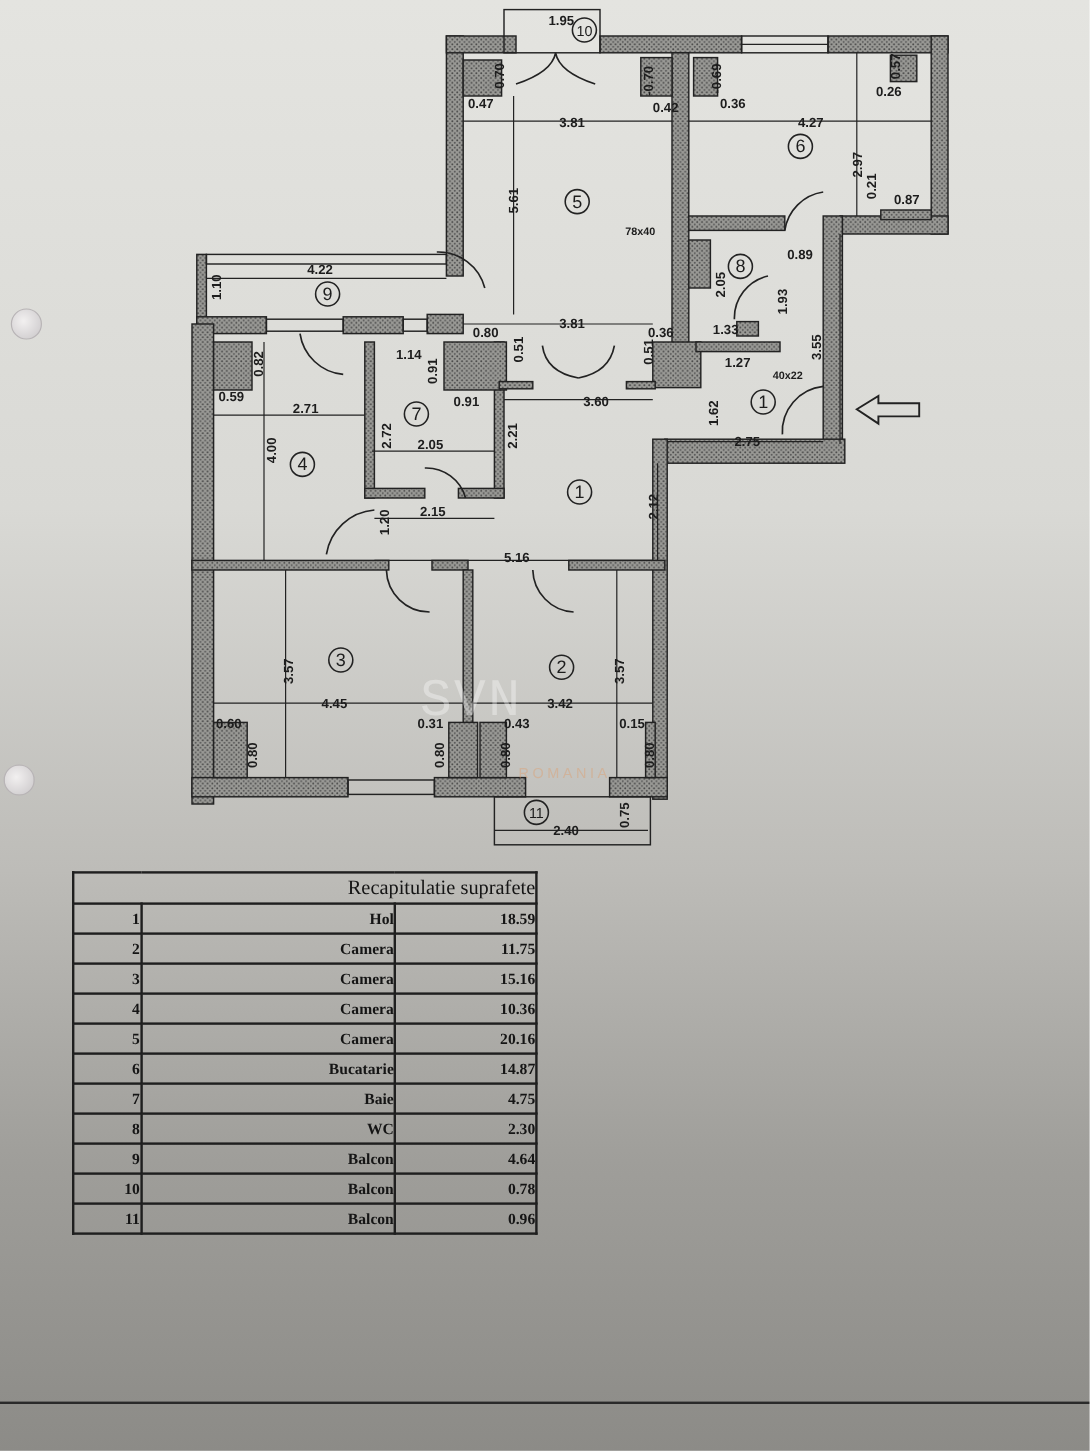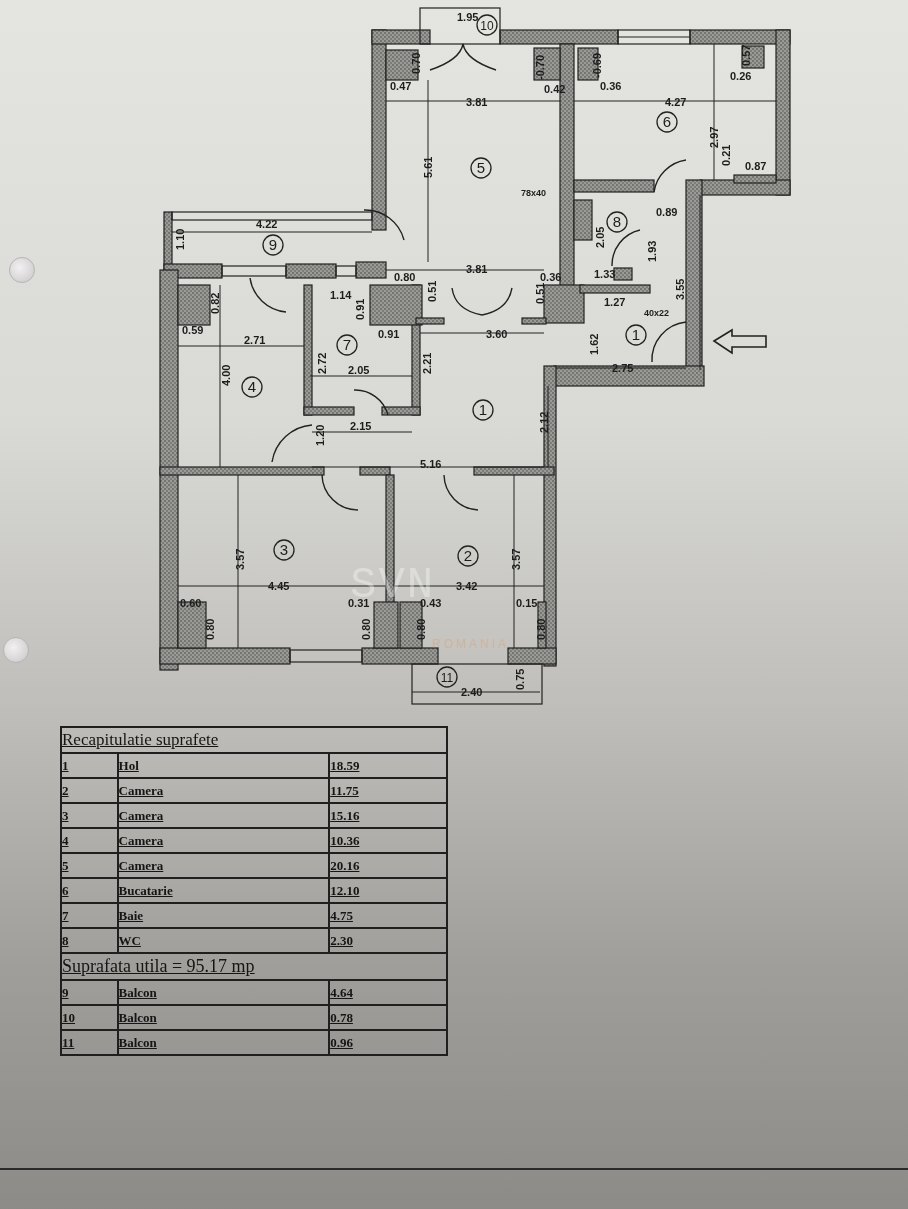--- a/index.html
+++ b/index.html
@@ -7,21 +7,21 @@
     background:linear-gradient(180deg,#e4e4e0 0%,#d9d9d5 35%,#bdbcb8 60%,#9f9e9a 80%,#8c8b87 100%);
     font-family:"Liberation Serif",serif;}
   .paper-line{position:absolute;left:0;top:1168px;width:908px;height:2px;background:#2a2a2a;}
   .punch-hole{position:absolute;width:24px;height:24px;border-radius:50%;
     background:radial-gradient(circle at 40% 40%,#f2f0f0,#c9c6c8);border:1px solid #b8b4b6;}
   svg.plan{position:absolute;left:0;top:0;}
   .dim{font-family:"Liberation Sans",sans-serif;font-size:11px;font-weight:bold;fill:#1d1d1d;}
   .rnum{font-family:"Liberation Sans",sans-serif;font-size:15px;fill:#1d1d1d;}
   .summary{position:absolute;left:60px;top:726px;width:388px;border-collapse:collapse;
     color:#151515;}
-  .summary td{border:2px solid #1f1f1f;text-align:left;padding:0;text-decoration:underline;}
+  .summary td{border:2px solid #1f1f1f;text-align:right;padding:0;}
   .summary .title td{font-size:17px;height:24px;}
   .summary .head td{font-size:17px;line-height:20px;height:56px;}
   .summary .row td{font-size:13px;font-weight:bold;height:23px;}
   .summary .total td{font-size:18px;height:25px;}
   .c1{width:88px;}.c2{width:170px;}.c3{width:120px;}
   .watermark{position:absolute;left:350px;top:560px;font-family:Liberation Mono, monospace;
     color:rgba(255,255,255,0.35);font-size:44px;letter-spacing:2px;}
   .watermark2{position:absolute;left:432px;top:637px;font-family:"Liberation Sans",sans-serif;
     color:rgba(230,150,90,0.35);font-size:12px;letter-spacing:3px;}
 </style>
@@ -286,35 +286,32 @@
         <td>10.36</td>
       </tr>
   <tr class="row">
         <td>5</td>
         <td>Camera</td>
         <td>20.16</td>
       </tr>
   <tr class="row">
         <td>6</td>
         <td>Bucatarie</td>
-        <td>12.10</td>
+        <td>14.87</td>
       </tr>
   <tr class="row">
         <td>7</td>
         <td>Baie</td>
         <td>4.75</td>
       </tr>
   <tr class="row">
         <td>8</td>
         <td>WC</td>
         <td>2.30</td>
       </tr>
-  <tr class="total">
-        <td colspan="3">Suprafata utila = 95.17 mp</td>
-      </tr>
   <tr class="row">
         <td>9</td>
         <td>Balcon</td>
         <td>4.64</td>
       </tr>
   <tr class="row">
         <td>10</td>
         <td>Balcon</td>
         <td>0.78</td>
       </tr>

